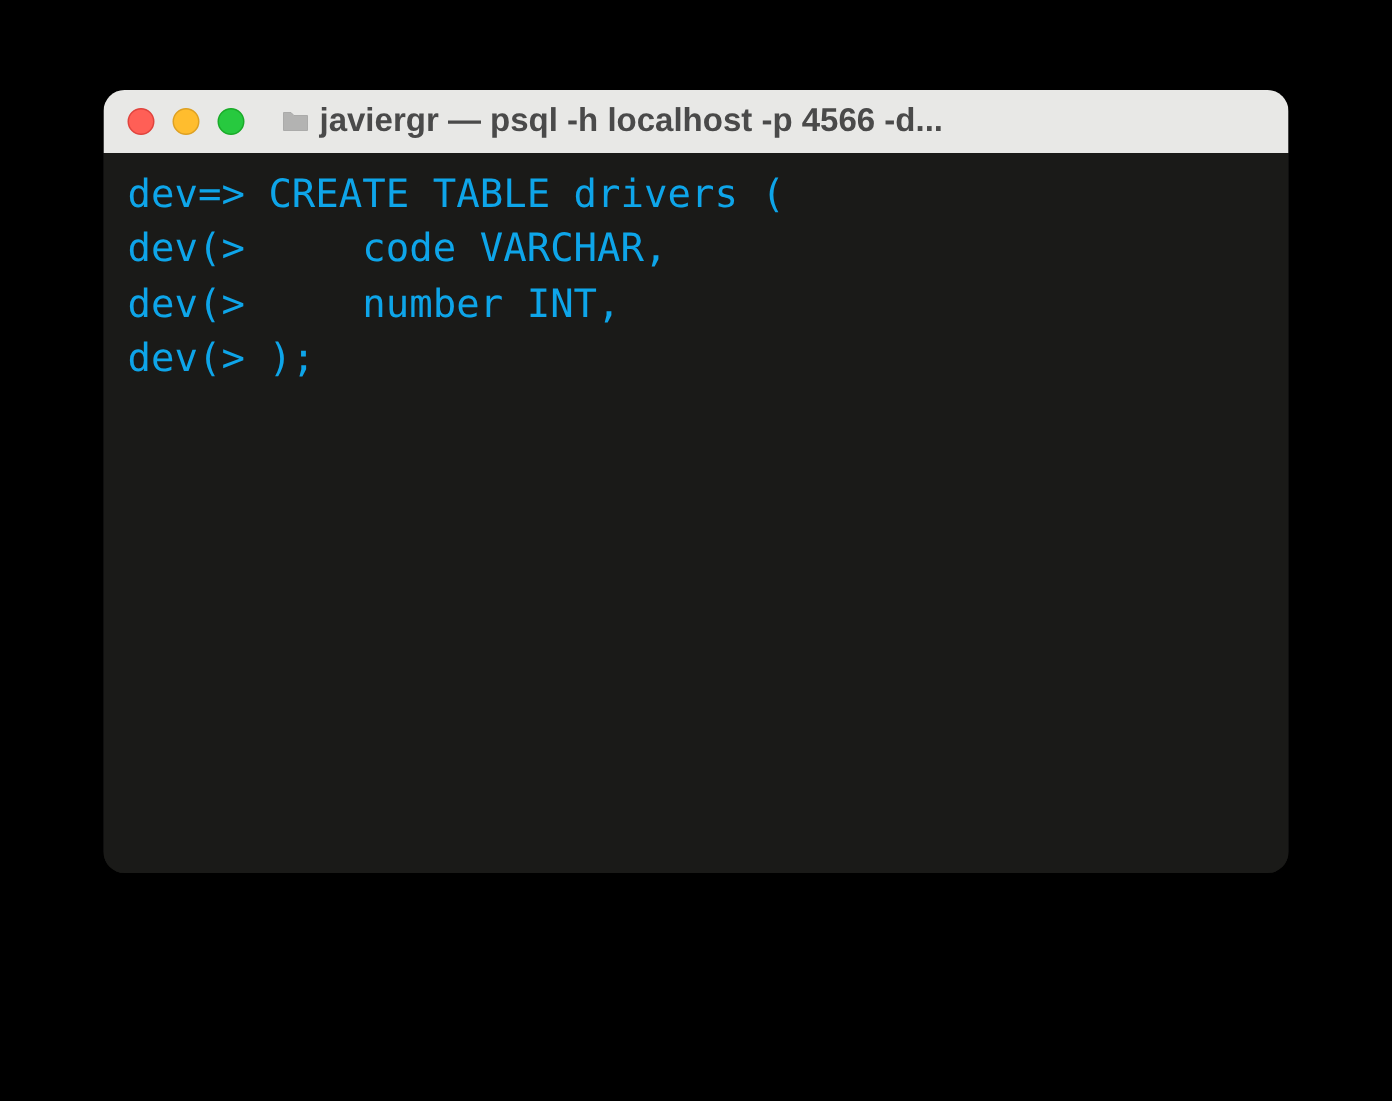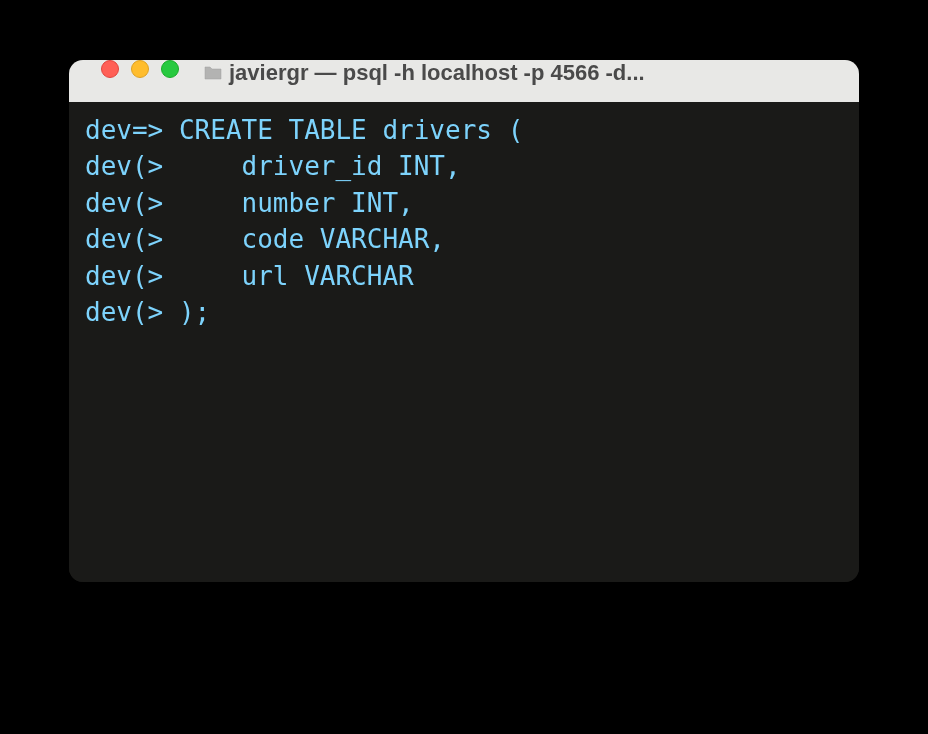--- a/index.html
+++ b/index.html
@@ -24,22 +24,22 @@
       border-radius: 14px;
       overflow: hidden;
       box-shadow: 0 20px 60px rgba(0,0,0,0.6);
       background: #1a1a18;
     }
 
     .title-bar {
       background: #e8e8e6;
       height: 42px;
       display: flex;
-      align-items: flex-start;
-      padding: 0 32px;
+      align-items: center;
+      padding: 0 16px;
       gap: 12px;
     }
 
     .traffic-lights {
       display: flex;
       gap: 12px;
       align-items: center;
     }
 
     .traffic-light {
@@ -71,21 +71,21 @@
       opacity: 0.55;
     }
 
     .terminal-body {
       background: #1a1a18;
       padding: 10px 16px 50px 16px;
       min-height: 480px;
     }
 
     .line {
-      color: #7dd3fc;
+      color: #0ea5e9;
       font-size: 26px;
       line-height: 1.4;
       white-space: pre;
       font-weight: 500;
     }
   </style>
 </head>
 <body>
 
 <div class="terminal-window">
@@ -98,19 +98,17 @@
     <div class="title-text">
       <span class="folder-icon">
         <svg width="20" height="16" viewBox="0 0 20 16">
           <path d="M2 2 L7 2 L9 4 L18 4 L18 14 L2 14 Z" fill="#888" stroke="#666" stroke-width="0.5"></path>
         </svg>
       </span><span>javiergr — psql -h localhost -p 4566 -d...</span>
     </div>
   </div>
   <div class="terminal-body">
     <div class="line">dev=&gt; CREATE TABLE drivers (</div>
-    <div class="line">dev(&gt;     driver_id INT,</div>
+    <div class="line">dev(&gt;     code VARCHAR,</div>
     <div class="line">dev(&gt;     number INT,</div>
-    <div class="line">dev(&gt;     code VARCHAR,</div>
-    <div class="line">dev(&gt;     url VARCHAR</div>
     <div class="line">dev(&gt; );</div>
   </div>
 </div>
 
 </body></html>

